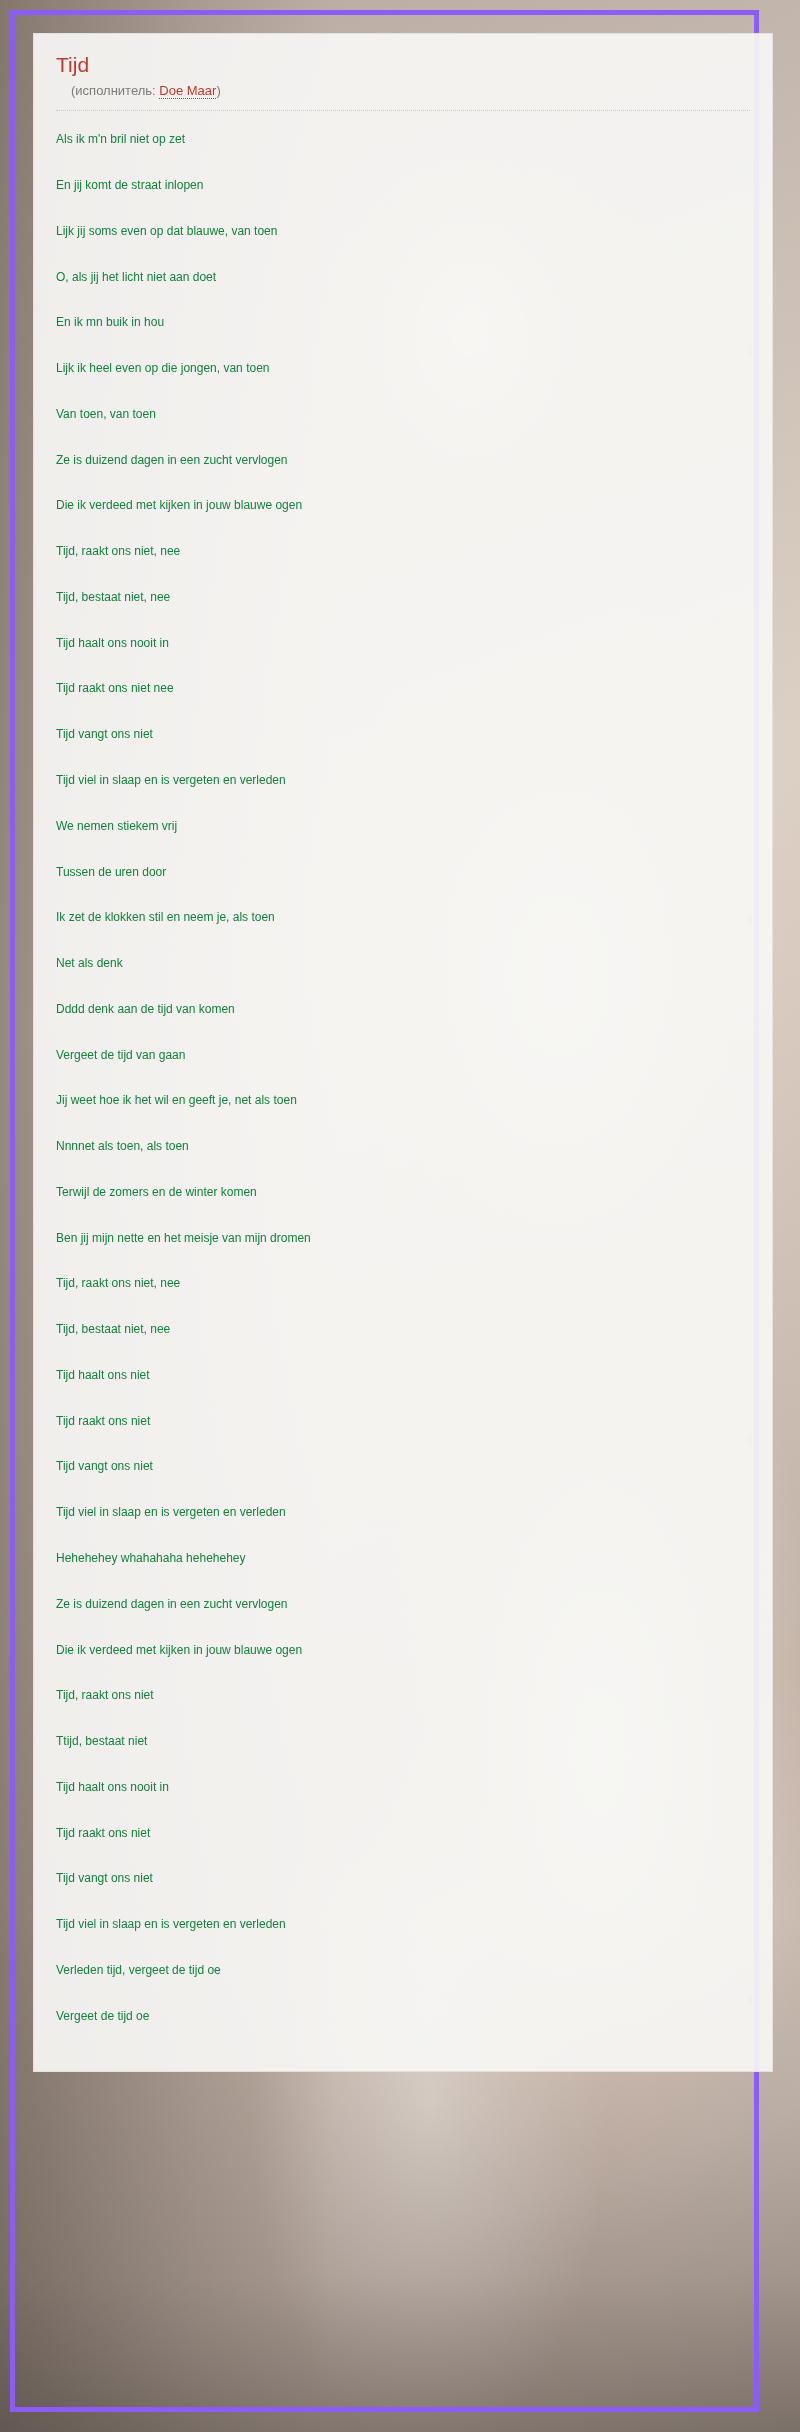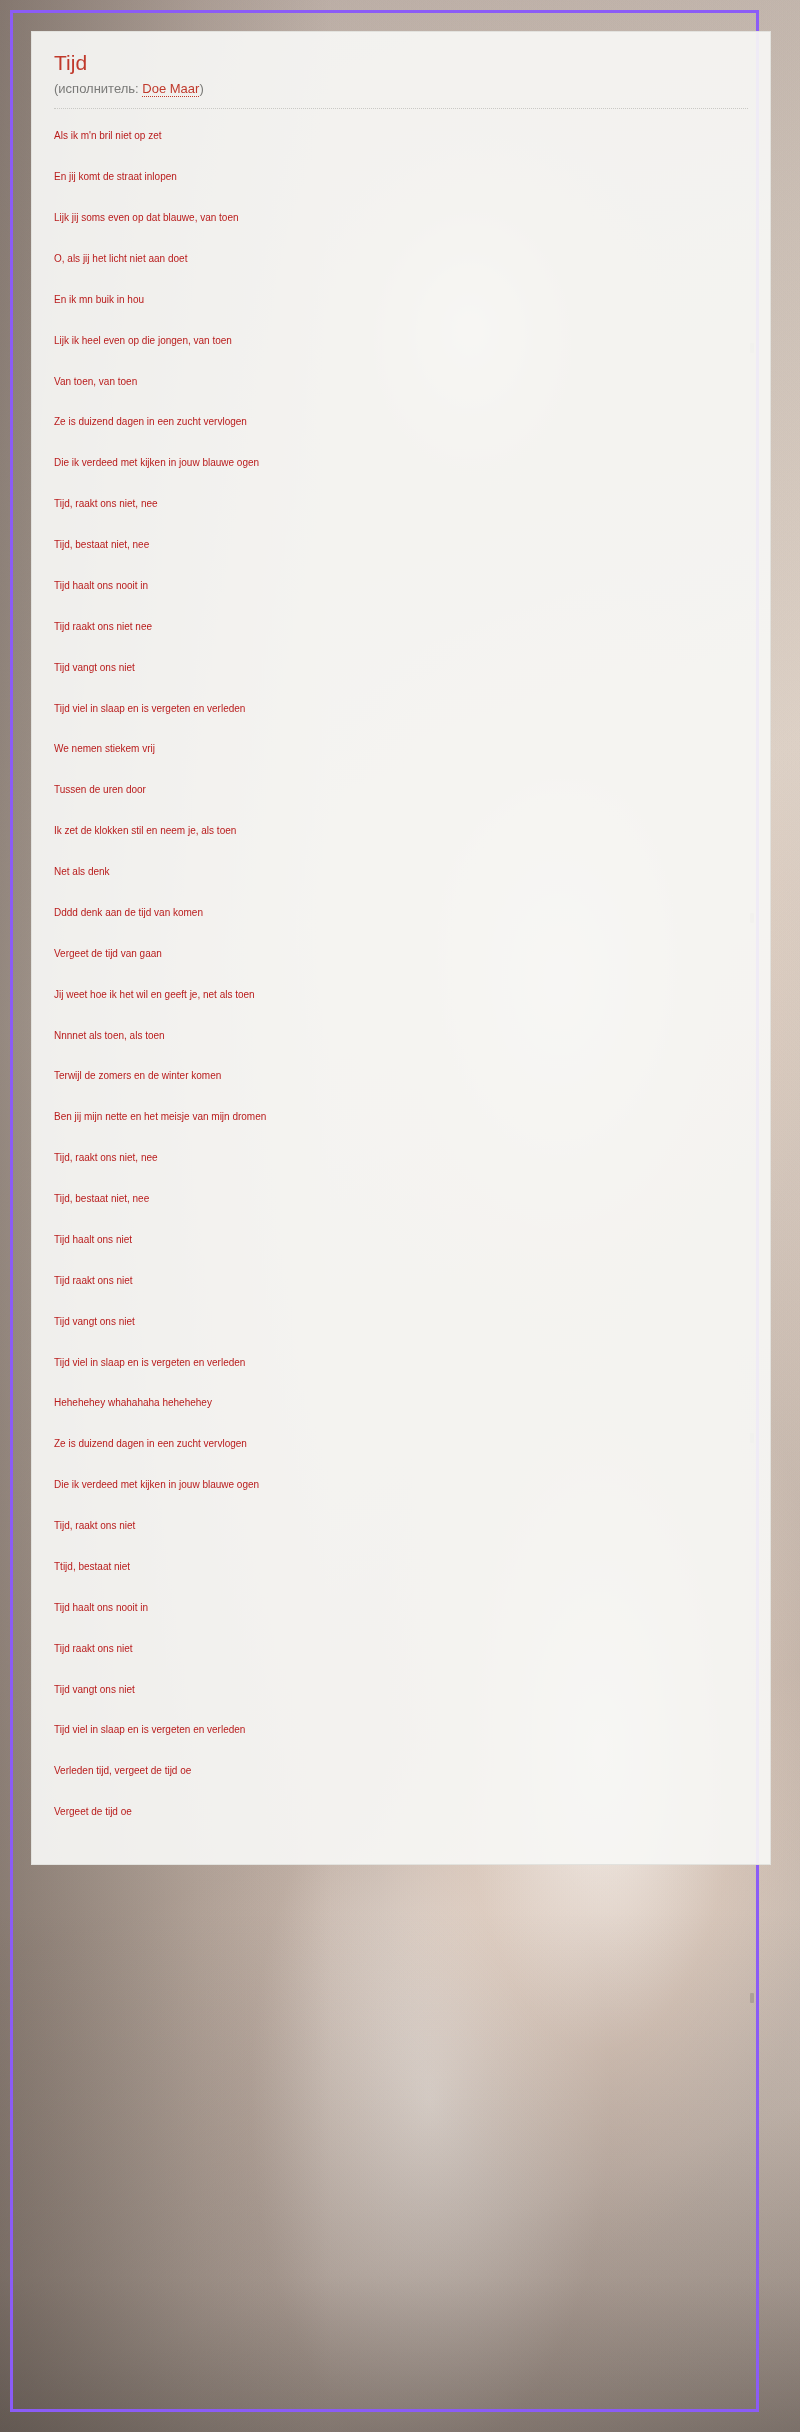--- a/index.html
+++ b/index.html
@@ -38,21 +38,21 @@
     background: linear-gradient(180deg, rgba(60,50,45,0) 0%, rgba(60,50,45,0.25) 70%, rgba(45,38,34,0.45) 100%);
   }
 
   
   .page-frame {
     position: absolute;
     left: 10px;
     top: 10px;
     width: 749px;
     min-height: 2402px;
-    border: 3px solid #8b5cf6;
+    border: 5px solid #8b5cf6;
     background: rgba(242,242,240,0.0);
     box-sizing: border-box;
   }
 
   
   .lyrics-card {
     position: absolute;
     left: 18px;
     top: 18px;
     width: 740px;
@@ -66,43 +66,43 @@
     font-size: 21px;
     color: #c0392b;
     font-weight: normal;
     margin: 0 0 6px 0;
     line-height: 1.2;
   }
 
   .artist-line {
     font-size: 13px;
     color: #7a7a78;
-    margin: 0 0 10px 0;
+    margin: 0 0 10px 15px;
     line-height: 1.3;
   }
   .artist-link {
     color: #c0392b;
     text-decoration: none;
     border-bottom: 1px dotted #c0392b;
   }
 
   .divider {
     border: none;
     border-top: 1px dotted #c9c9c5;
     margin: 0 0 12px 0;
   }
 
   .lyrics-body {
     margin: 0;
     padding: 0;
     list-style: none;
   }
   .lyric-line {
-    font-size: 10px;
-    color: #b91c1c;
+    font-size: 12px;
+    color: #15803d;
     line-height: 1.45;
     padding: 8.2px 0;
     white-space: pre-wrap;
   }
 
   
   .edge-mark {
     position: absolute;
     right: 2px;
     width: 4px;

